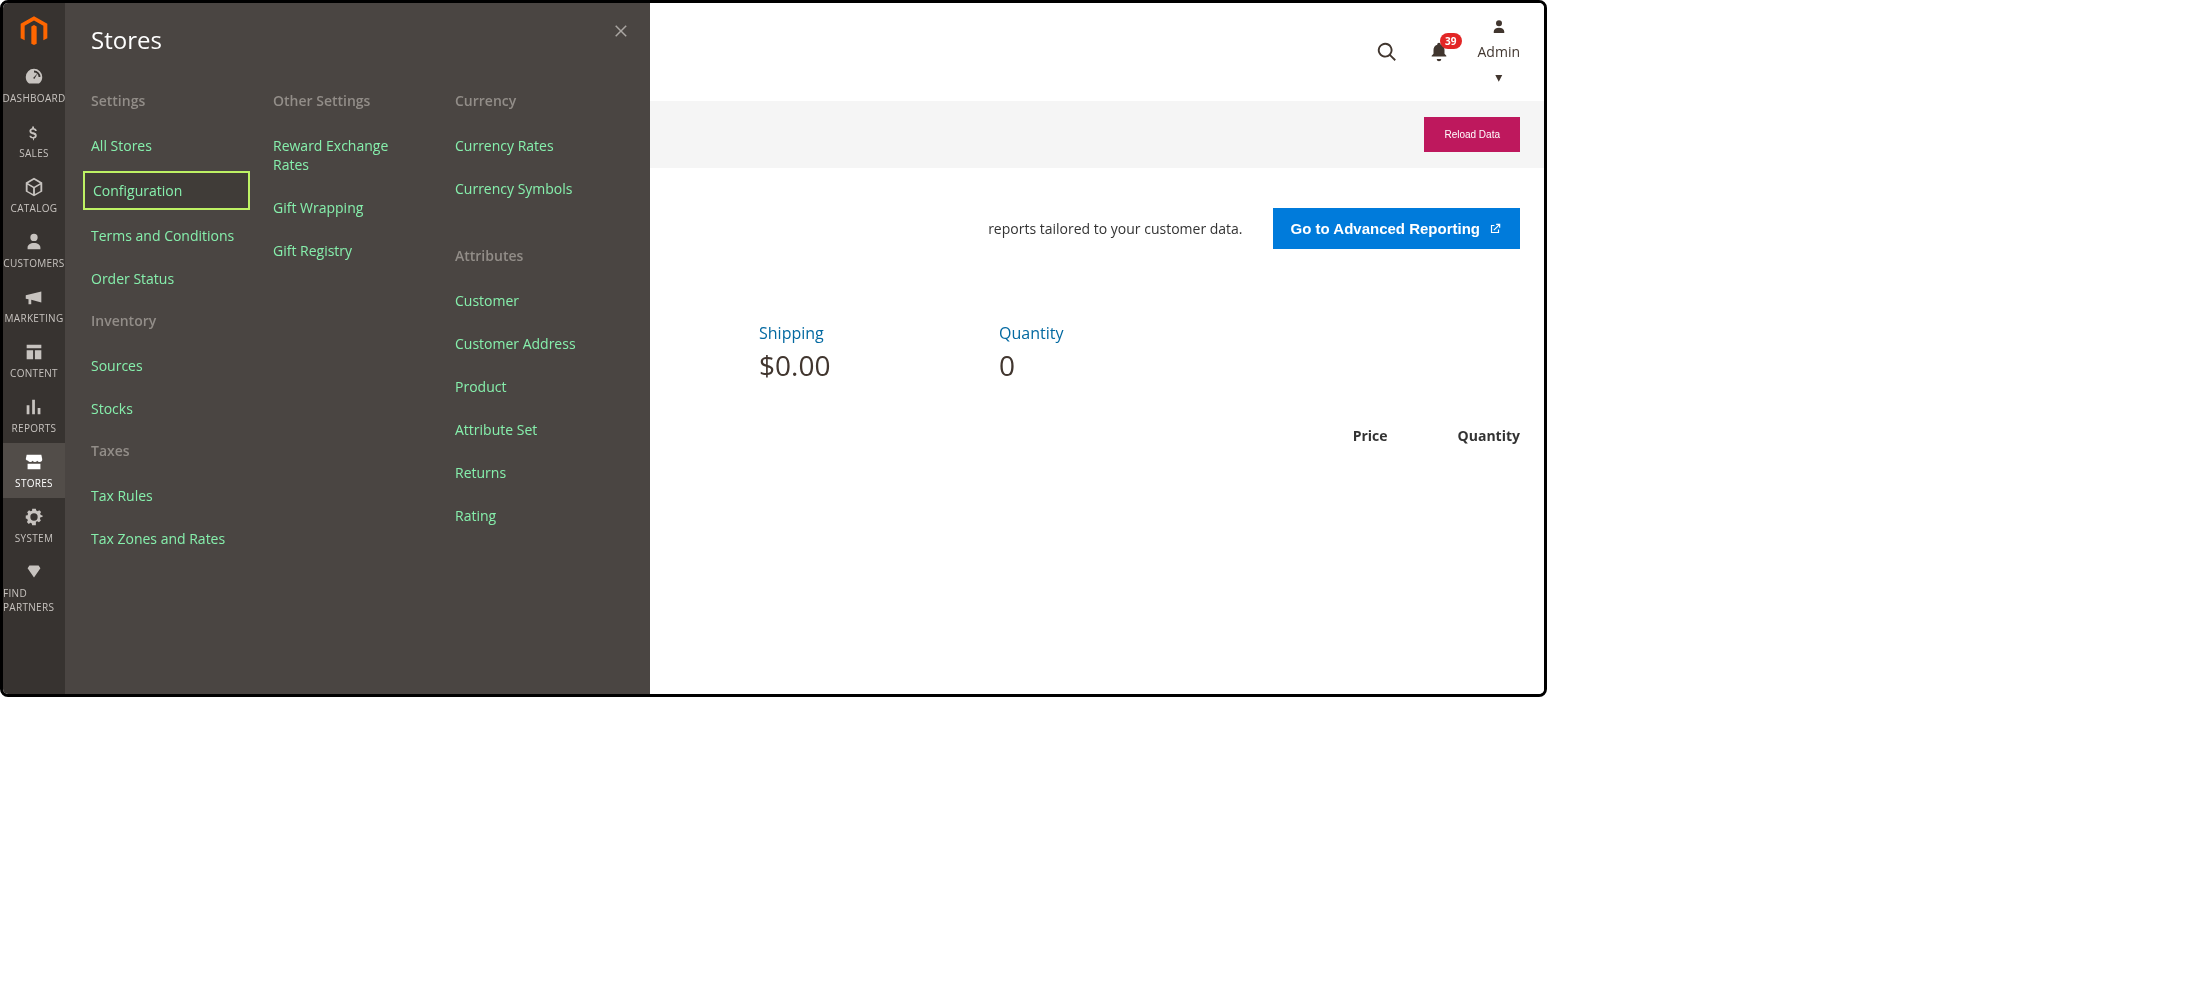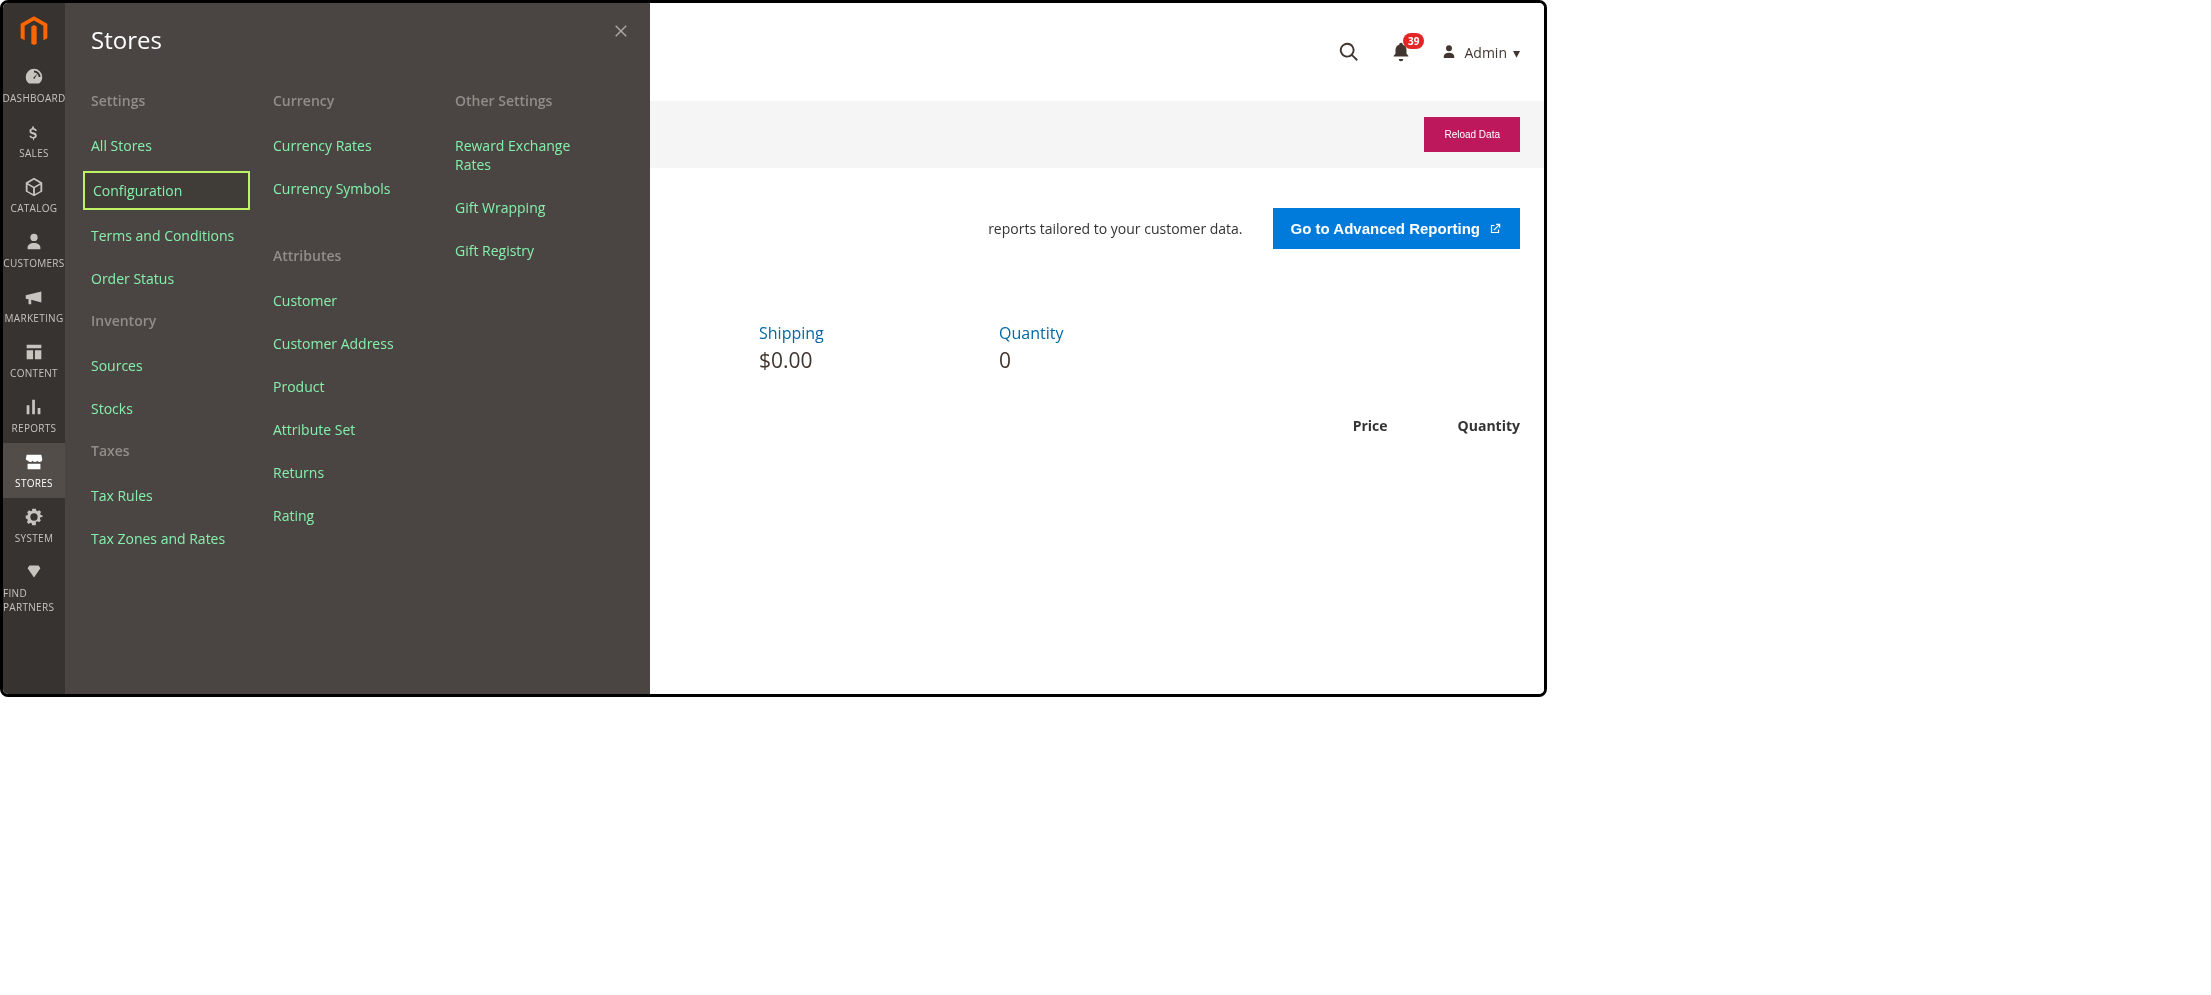--- a/index.html
+++ b/index.html
@@ -149,20 +149,21 @@
     font-size: 10px;
     font-weight: 700;
     border-radius: 9px;
     padding: 1px 5px;
   }
   .topbar .user {
     display: flex; align-items: center; gap: 6px;
     cursor: pointer;
     font-size: 14px;
     color: #41362f;
+    flex-direction: column;
   }
   .topbar .user svg { width: 18px; height: 18px; fill: #41362f; }
 
   .reload-row {
     background: #f5f5f5;
     padding: 16px 24px;
     display: flex;
     justify-content: flex-end;
   }
   .reload-btn {
@@ -208,21 +209,21 @@
 
   .stats-row {
     display: flex;
     justify-content: flex-start;
     padding: 6px 24px;
     gap: 120px;
     margin-left: 670px;
   }
   .stat { min-width: 120px; }
   .stat .stat-label { font-size: 16px; color: #0369a1; font-weight:400; }
-  .stat .stat-value { font-size: 21px; font-weight: 400; color: #41362f; margin-top: 2px; }
+  .stat .stat-value { font-size: 28px; font-weight: 400; color: #41362f; margin-top: 2px; }
 
   .tabs-row {
     margin-top: 58px;
     margin-left: 570px;
     padding: 0 24px;
     display: flex;
     gap: 8px;
   }
   .tab {
     background: #e3e3e3;
@@ -410,36 +411,36 @@
       <div class="menu-item">Terms and Conditions</div>
       <div class="menu-item">Order Status</div>
 
       <div class="section-title">Inventory</div>
       <div class="menu-item">Sources</div>
       <div class="menu-item">Stocks</div>
 
       <div class="section-title">Taxes</div>
       <div class="menu-item">Tax Rules</div>
       <div class="menu-item">Tax Zones and Rates</div>
+    </div>
+
+    <div class="col">
+      <div class="section-title">Other Settings</div>
+      <div class="menu-item">Reward Exchange Rates</div>
+      <div class="menu-item">Gift Wrapping</div>
+      <div class="menu-item">Gift Registry</div>
     </div>
 
     <div class="col">
       <div class="section-title">Currency</div>
       <div class="menu-item">Currency Rates</div>
       <div class="menu-item">Currency Symbols</div>
 
       <div class="section-title" style="margin-top:40px">Attributes</div>
       <div class="menu-item">Customer</div>
       <div class="menu-item">Customer Address</div>
       <div class="menu-item">Product</div>
       <div class="menu-item">Attribute Set</div>
       <div class="menu-item">Returns</div>
       <div class="menu-item">Rating</div>
     </div>
-
-    <div class="col">
-      <div class="section-title">Other Settings</div>
-      <div class="menu-item">Reward Exchange Rates</div>
-      <div class="menu-item">Gift Wrapping</div>
-      <div class="menu-item">Gift Registry</div>
-    </div>
   </div>
 </div>
 
 </body></html>

